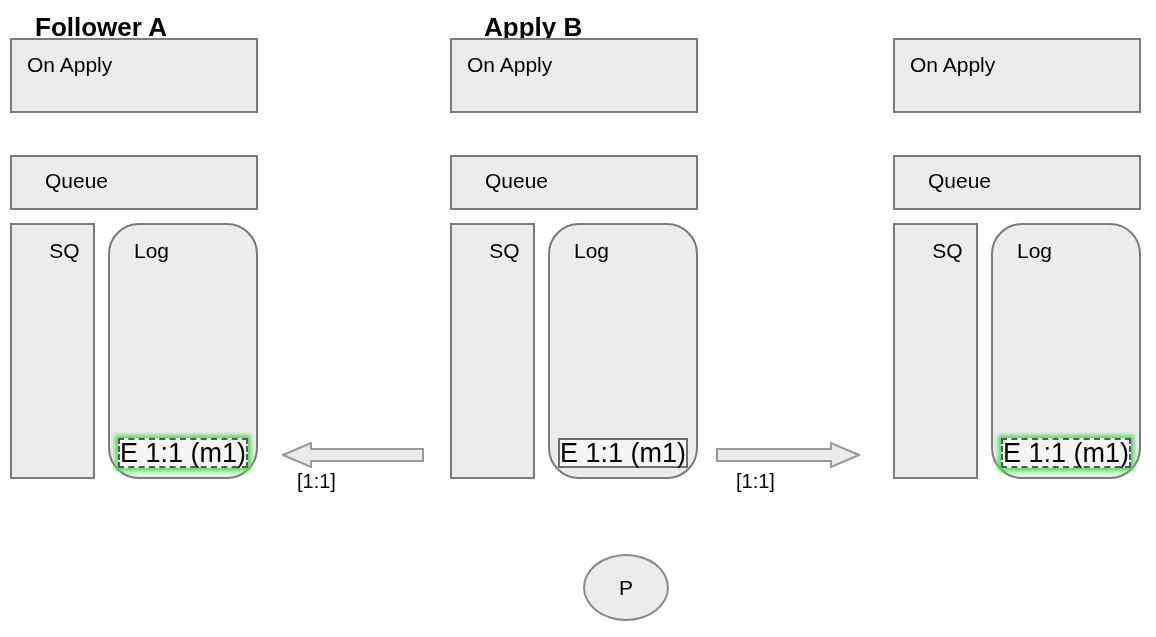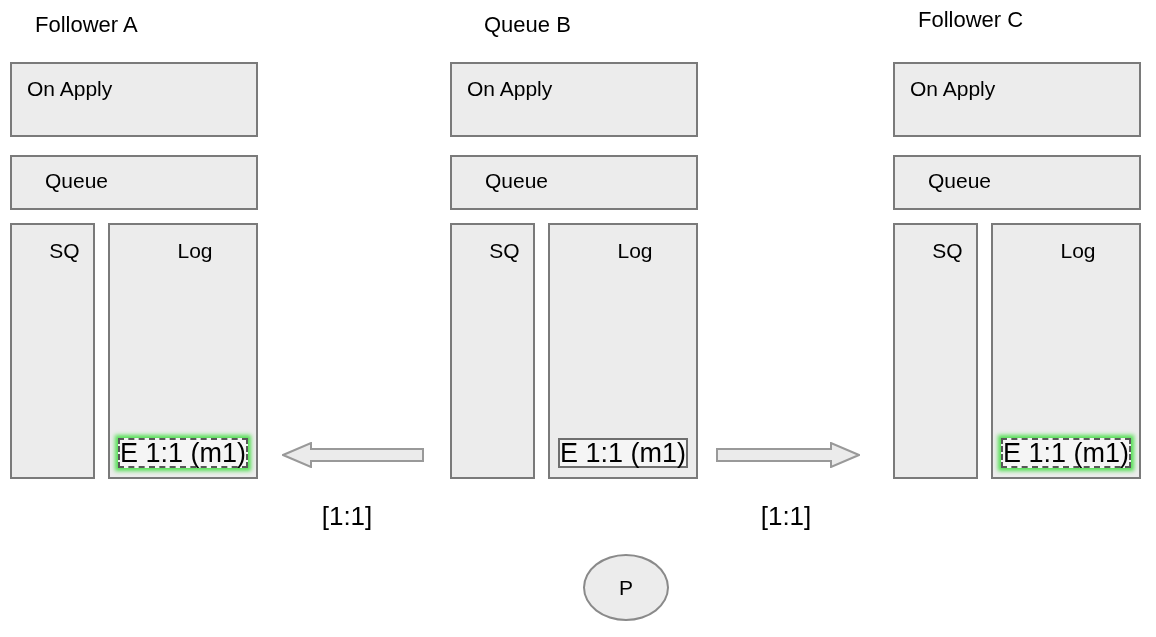--- a/index.html
+++ b/index.html
@@ -18,54 +18,54 @@
     font-family:"Liberation Sans","DejaVu Sans",sans-serif;
     color:#000;
     overflow:hidden;
   }
   .node{position:absolute;top:0;width:248px;height:485px;}
   .node-a{left:10px;}
   .node-b{left:450px;}
   .node-c{left:893px;}
   .node-title{
     position:absolute;top:12px;left:25px;
-    font-size:22px;font-weight:normal;white-space:nowrap;
+    font-size:26px;font-weight:bold;white-space:nowrap;
   }
   .node-c .node-title{top:7px;}
   .node-b .node-title{left:34px;}
   .box{
     position:absolute;
     background:var(--box-fill);
     border:2px solid var(--box-border);
     font-size:21px;
     padding-left:24px;
   }
-  .on-apply{top:62px;left:0;width:248px;height:75px;padding:13px 0 0 15px;}
+  .on-apply{top:38px;left:0;width:248px;height:75px;padding:13px 0 0 15px;}
   .queue{top:155px;left:0;width:248px;height:55px;padding:12px 0 0 33px;}
   .sq{top:223px;left:0;width:85px;height:256px;padding-top:14px;text-align:center;}
-  .log{top:223px;left:98px;width:150px;height:256px;padding-top:14px;text-align:center;}
+  .log{top:223px;left:98px;width:150px;height:256px;padding-top:14px;text-align:left;border-radius:31px;}
   .log-entry{
     position:absolute;
     left:8px;bottom:9px;width:130px;height:30px;
     background:var(--entry-fill);
     border:2px solid #6f6f6f;
     display:flex;align-items:center;justify-content:center;
     font-size:27px;white-space:nowrap;
   }
   .log-entry.glow{
     border:2px dashed #575757;
     box-shadow:0 0 4px 3px var(--highlight-glow);
   }
   .arrow{position:absolute;top:442px;}
   .arrow-left{left:282px;}
   .arrow-right{left:716px;}
   .arrow svg{display:block;}
   .arrow-label{
     position:absolute;top:470px;width:100px;
-    text-align:center;font-size:26px;margin-top:31px;
+    font-size:20px;
   }
   .arrow-label-left{left:297px;}
   .arrow-label-right{left:736px;}
   .proposer{
     position:absolute;left:583px;top:554px;width:86px;height:67px;
     background:var(--box-fill);
     border:2px solid #8a8a8a;
     border-radius:50%;
     display:flex;align-items:center;justify-content:center;
     font-size:21px;
@@ -87,40 +87,39 @@
   </div>
   <div class="box log">
     <span>Log</span>
     <div class="log-entry glow">
       <span>E 1:1 (m1)</span>
     </div>
   </div>
 </div>
 
 <div class="node node-b">
-  <div class="node-title">Queue B</div>
+  <div class="node-title">Apply B</div>
   <div class="box on-apply">
     <span>On Apply</span>
   </div>
   <div class="box queue">
     <span>Queue</span>
   </div>
   <div class="box sq">
     <span>SQ</span>
   </div>
   <div class="box log">
     <span>Log</span>
     <div class="log-entry">
       <span>E 1:1 (m1)</span>
     </div>
   </div>
 </div>
 
 <div class="node node-c">
-  <div class="node-title">Follower C</div>
   <div class="box on-apply">
     <span>On Apply</span>
   </div>
   <div class="box queue">
     <span>Queue</span>
   </div>
   <div class="box sq">
     <span>SQ</span>
   </div>
   <div class="box log">

